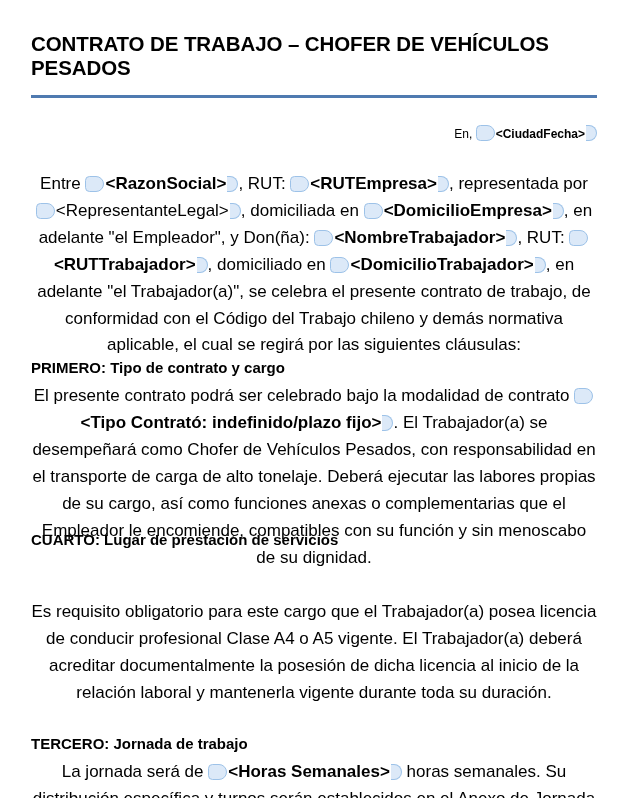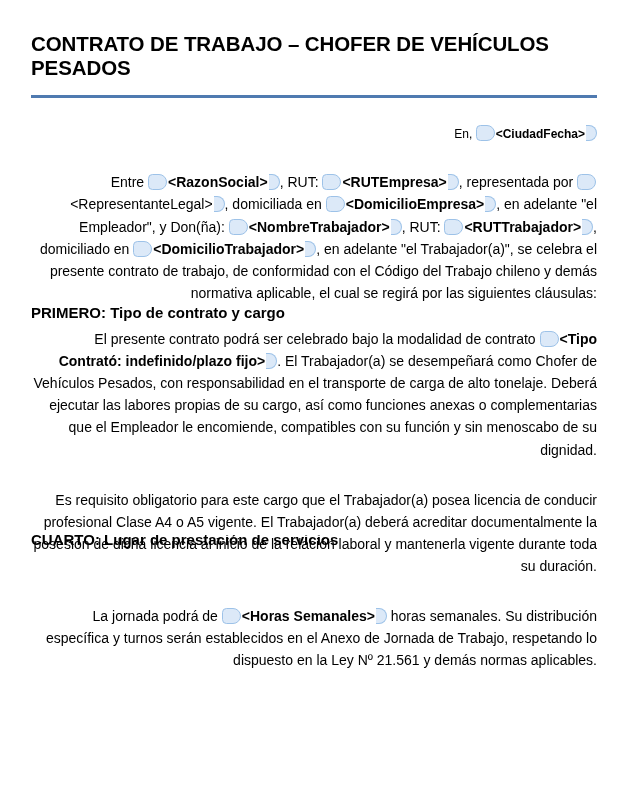--- a/index.html
+++ b/index.html
@@ -38,24 +38,24 @@
 
   .title-rule {
     height: 3px;
     background: #4f7ab0;
     margin: 15px 0 0 0;
     width: 100%;
   }
 
   
   .para {
-    font-size: 14px;
+    font-size: 17px;
     line-height: 1.58;
     margin: 0;
-    text-align: right;
+    text-align: center;
   }
 
   .en-line {
     font-size: 12px;
     line-height: 1.58;
     text-align: right;
     margin-top: 27px;
     font-weight: bold;
   }
   .en-line .plain { font-weight: normal; }
@@ -142,20 +142,21 @@
   <div class="sect">
     <h2 class="sect-head">PRIMERO: Tipo de contrato y cargo</h2>
     <p class="para"><span>El presente contrato podrá ser celebrado bajo la modalidad de contrato </span><span class="ph"><span class="ph-open"></span><span class="ph-text">&lt;Tipo Contrató: indefinido/plazo fijo&gt;</span><span class="ph-close"></span></span><span>. El Trabajador(a) se desempeñará como Chofer de Vehículos Pesados, con responsabilidad en el transporte de carga de alto tonelaje. Deberá ejecutar las labores propias de su cargo, así como funciones anexas o complementarias que el Empleador le encomiende, compatibles con su función y sin menoscabo de su dignidad.</span></p>
   </div>
 
   <div class="sect tight">
     <p class="para"><span>Es requisito obligatorio para este cargo que el Trabajador(a) posea licencia de conducir profesional Clase A4 o A5 vigente. El Trabajador(a) deberá acreditar documentalmente la posesión de dicha licencia al inicio de la relación laboral y mantenerla vigente durante toda su duración.</span></p>
   </div>
 
   <div class="sect tight">
-    <p class="para"><span>La jornada podrá de </span><span class="ph"><span class="ph-open"></span><span class="ph-text">&lt;Horas Semanales&gt;</span><span class="ph-close"></span></span><span> horas semanales. Su distribución específica y turnos serán establecidos en el Anexo de Jornada de Trabajo, respetando lo dispuesto en la Ley Nº 21.561 y demás normas aplicables.</span></p>
+    <h2 class="sect-head">TERCERO: Jornada de trabajo</h2>
+    <p class="para"><span>La jornada será de </span><span class="ph"><span class="ph-open"></span><span class="ph-text">&lt;Horas Semanales&gt;</span><span class="ph-close"></span></span><span> horas semanales. Su distribución específica y turnos serán establecidos en el Anexo de Jornada de Trabajo, respetando lo dispuesto en la Ley Nº 21.561 y demás normas aplicables.</span></p>
   </div>
 
   <div class="clipped">
     <h2 class="sect-head">CUARTO: Lugar de prestación de servicios</h2>
   </div>
 
 </div>
 
 </body></html>

